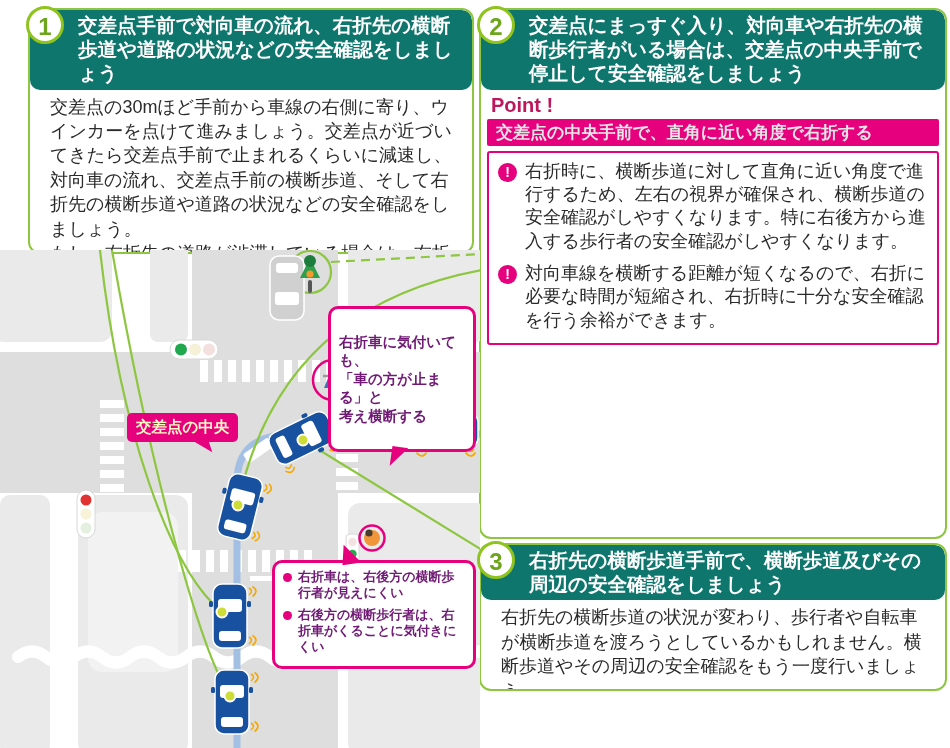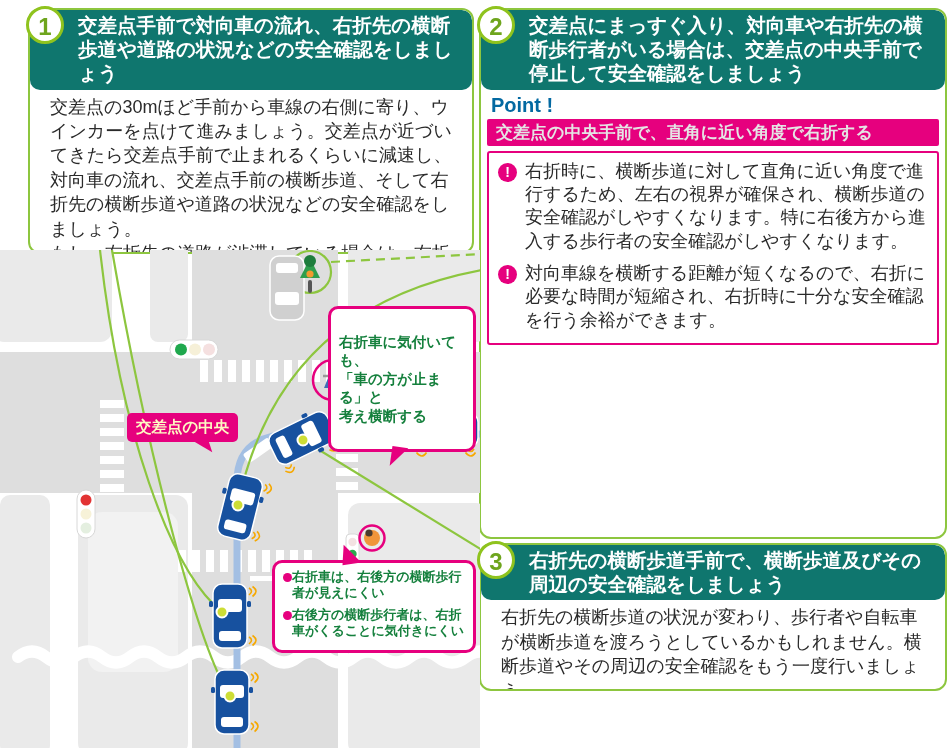--- a/index.html
+++ b/index.html
@@ -4,31 +4,31 @@
 <style>
   html,body{margin:0;padding:0;background:#fff;}
   #page{position:relative;width:950px;height:748px;background:#fff;overflow:hidden;
         font-family:"Liberation Sans","DejaVu Sans",sans-serif;color:#2a2a2a;}
   .section{position:absolute;background:#fff;border:2.5px solid #8dc63f;border-radius:12px;overflow:hidden;box-sizing:border-box;}
   .sec-head{background:#0f766e;color:#fff;font-weight:bold;font-size:19.5px;line-height:1.24;
             border-radius:10px;padding:3px 8px 4px 48px;letter-spacing:0;}
   .sec-body{padding:5px 20px;font-size:18px;line-height:1.36;white-space:pre-line;}
   .badge{position:absolute;width:38px;height:38px;border-radius:50%;background:#fff;border:3px solid #8fc31e;
          color:#6ea51d;font-weight:bold;font-size:24px;text-align:center;line-height:36px;box-sizing:border-box;z-index:6;}
-  .point-title{color:#0369a1;font-weight:bold;font-size:20px;padding:4px 0 0 10px;}
+  .point-title{color:#be185d;font-weight:bold;font-size:20px;padding:4px 0 0 10px;}
   .point-bar{background:#e6007e;color:#e5e5e5;font-weight:bold;font-size:17px;padding:2px 9px;margin:2px 6px 5px 6px;border-radius:2px;}
   .point-box{border:2px solid #e6007e;border-radius:3px;margin:0 6px 6px 6px;padding:7px 9px 2px 9px;}
   .point-item{display:flex;gap:8px;font-size:18px;line-height:1.3;margin-bottom:9px;}
   .excl{flex:0 0 auto;width:19px;height:19px;border-radius:50%;background:#e6007e;color:#fff;font-weight:bold;
         font-size:14px;text-align:center;line-height:19px;margin-top:3px;}
-  .bubble{position:absolute;background:#fff;border:3px solid #e6007e;border-radius:10px;color:#15803d;
+  .bubble{position:absolute;background:#fff;border:3px solid #e6007e;border-radius:10px;color:#701a75;
           font-weight:bold;z-index:5;box-sizing:border-box;}
   #bubble-top{left:328px;top:306px;width:148px;padding:5px 8px;font-size:14.5px;line-height:1.28;white-space:pre-line;}
   #bubble-bottom{left:272px;top:560px;width:204px;padding:6px 8px;font-size:13px;line-height:1.25;}
-  .pb-row{display:flex;margin-bottom:5px;}
+  .pb-row{display:flex;gap:6px;margin-bottom:5px;}
   .pb-dot{flex:0 0 auto;width:9px;height:9px;border-radius:50%;background:#e6007e;margin-top:4px;}
   #center-label{position:absolute;left:127px;top:413px;background:#e6007e;color:#fef9c3;font-weight:bold;
           font-size:15.5px;padding:4px 9px;border-radius:5px;z-index:5;}
   .tail{position:absolute;width:0;height:0;}
   #tail-top{left:60px;bottom:-18px;border-top:20px solid #e6007e;border-right:16px solid transparent;transform:rotate(8deg);}
   #tail-bottom{left:66px;top:-19px;border-bottom:20px solid #e6007e;border-left:4px solid transparent;border-right:15px solid transparent;transform:rotate(-8deg);}
   #tail-label{right:28px;bottom:-13px;border-top:17px solid #e6007e;border-left:15px solid transparent;transform:rotate(-18deg);}
   svg{position:absolute;left:0;top:250px;z-index:1;}
 </style>
 </head>

